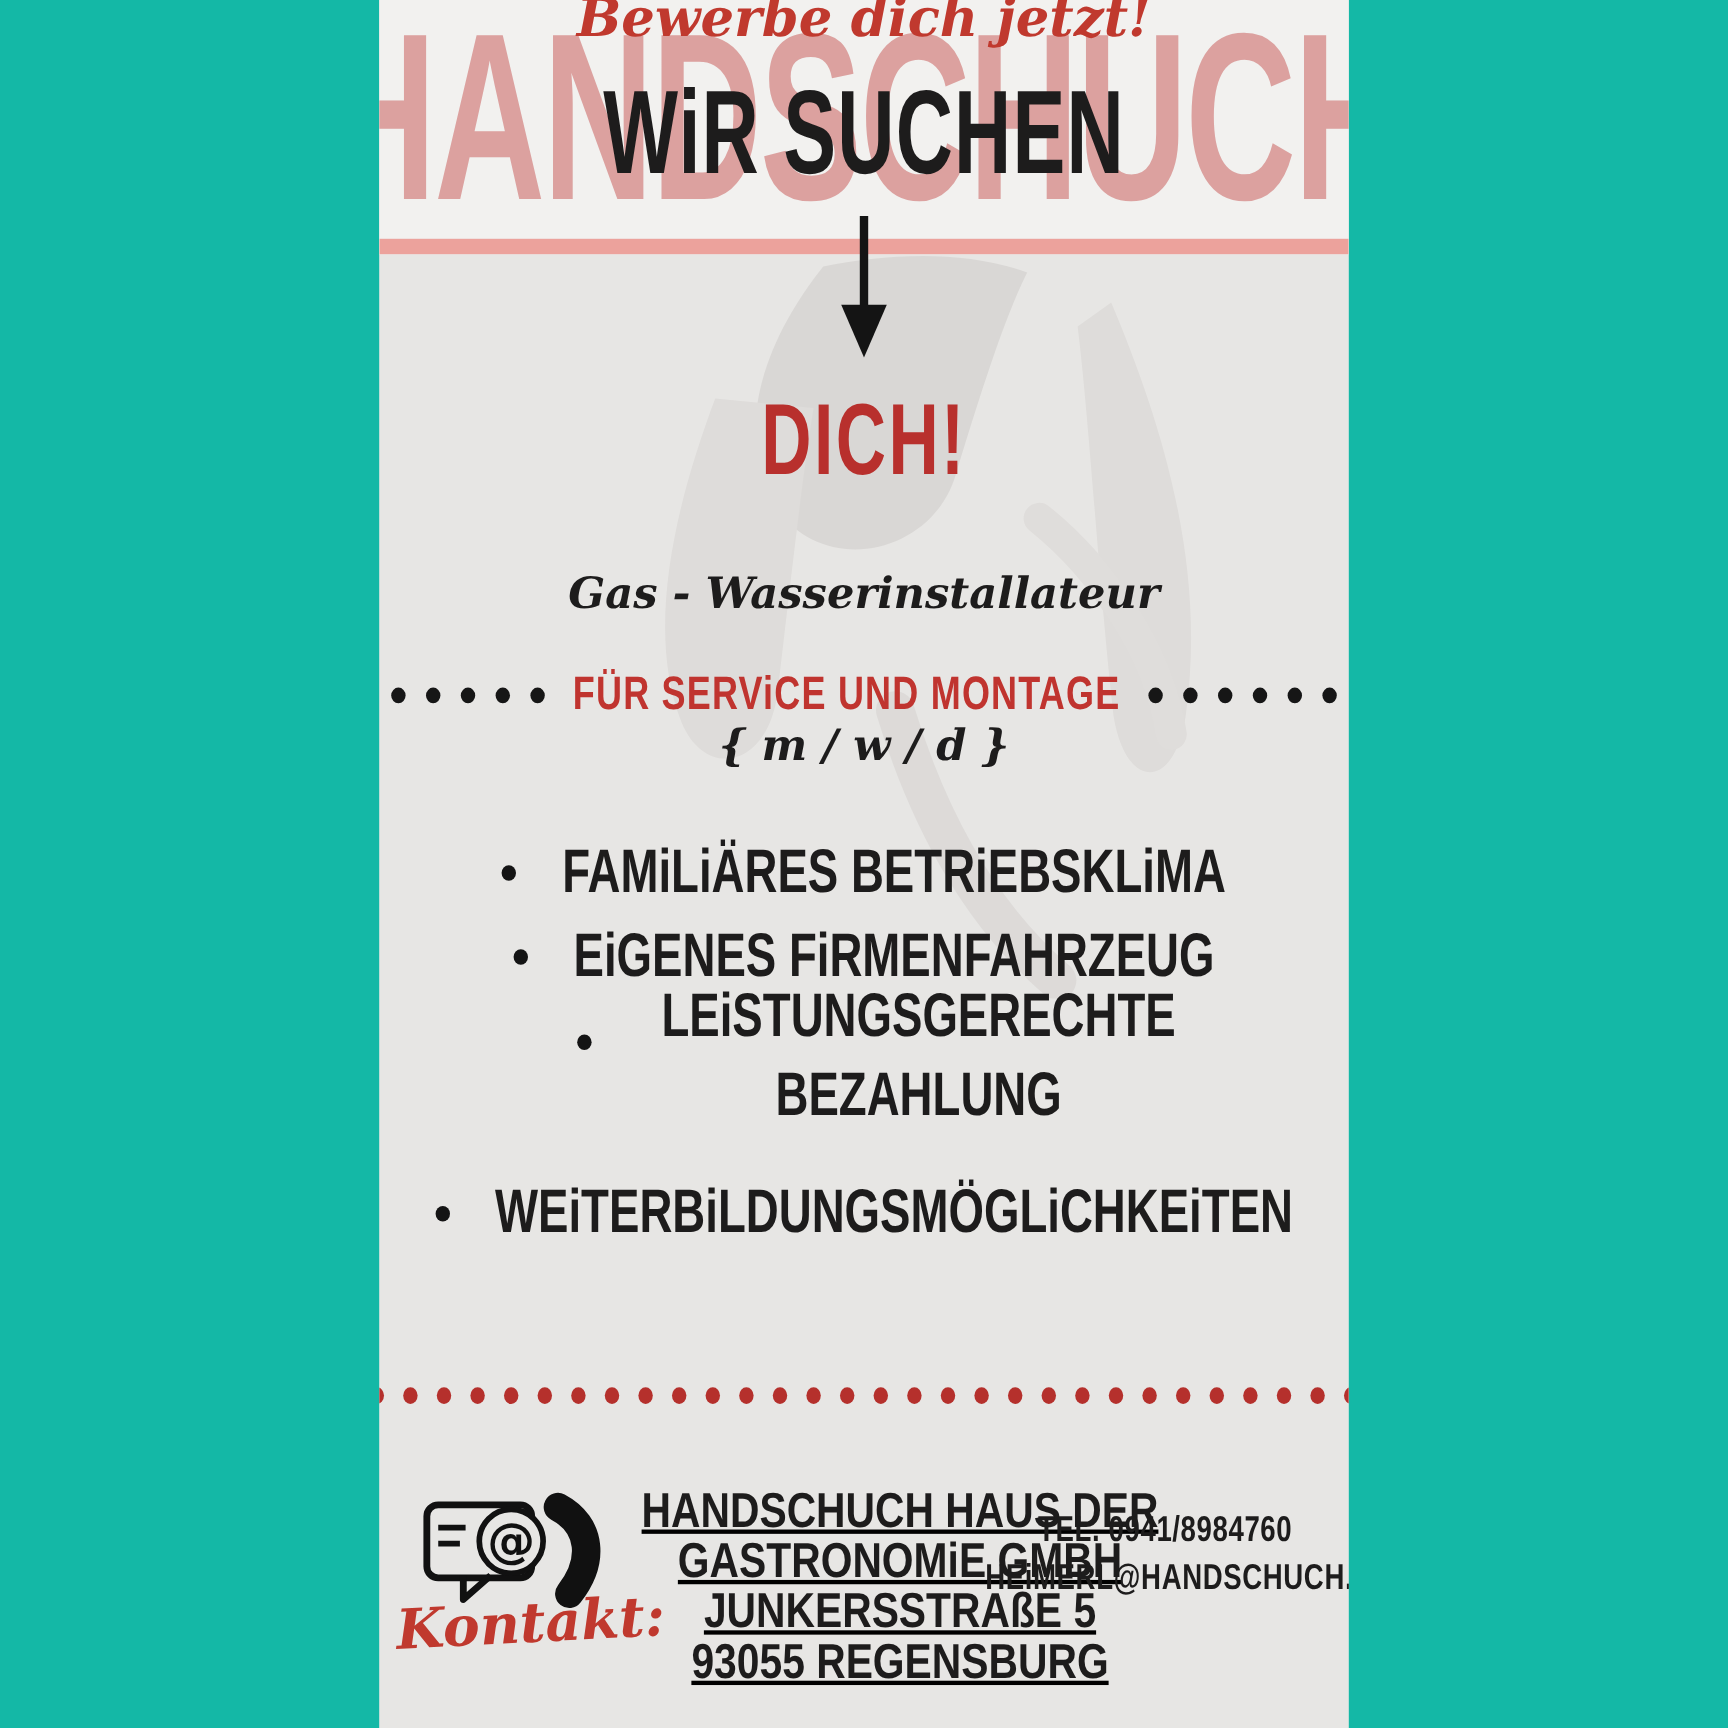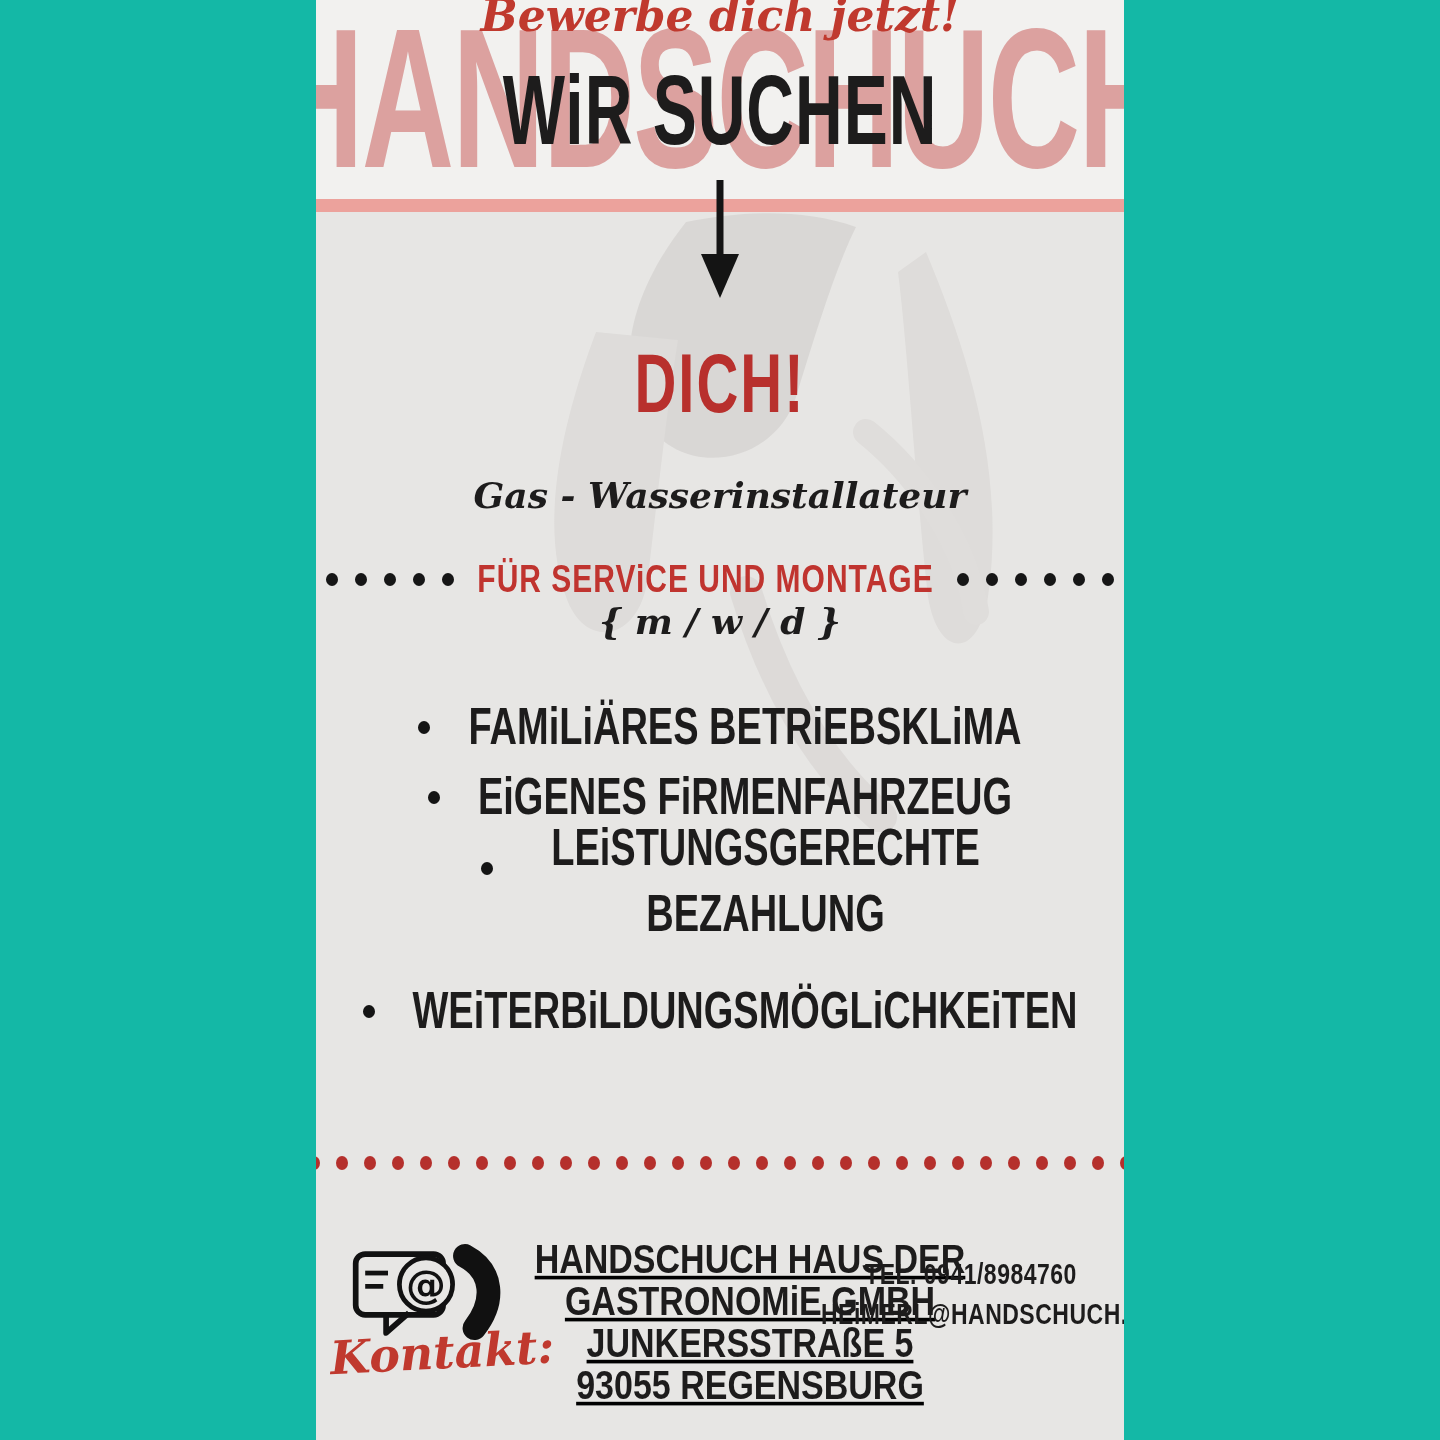--- a/index.html
+++ b/index.html
@@ -22,21 +22,21 @@
   .band{position:absolute;left:0;bottom:0;width:808px;height:13px;background:#eca29c;}
   .watermark{position:absolute;left:50%;bottom:14px;white-space:nowrap;
              font-size:128px;line-height:1;letter-spacing:-2px;
              color:rgba(197,82,80,0.50);
              transform:translateX(-50%) scaleY(1.55);transform-origin:bottom center;
              font-family:"Liberation Sans",sans-serif;font-weight:700;}
   .apply-now{top:-10px;font-size:44px;color:#c0392e;z-index:5;}
   .headline-wrap{top:84px;height:126px;display:flex;justify-content:center;z-index:5;}
   .headline{font-size:66px;letter-spacing:1px;}
   .arrow-wrap{top:180px;height:122px;display:flex;justify-content:center;z-index:6;}
-  .dich-wrap{top:318px;height:96px;display:flex;align-items:center;justify-content:center;z-index:5;margin-top:16px;}
+  .dich-wrap{top:318px;height:96px;display:flex;align-items:center;justify-content:center;z-index:5;}
   .dich{font-size:58px;color:#b8302d;letter-spacing:2px;}
 
   
   .hand-bg{position:absolute;left:130px;top:212px;z-index:1;opacity:0.55;}
 
   
   .job-title{top:474px;font-size:36px;color:#1d1c1c;z-index:5;}
   .subtitle-row{top:556px;height:46px;display:flex;align-items:center;justify-content:center;gap:23px;
                 z-index:5;overflow:hidden;}
   .dotline{display:flex;align-items:center;gap:17px;flex:none;}

